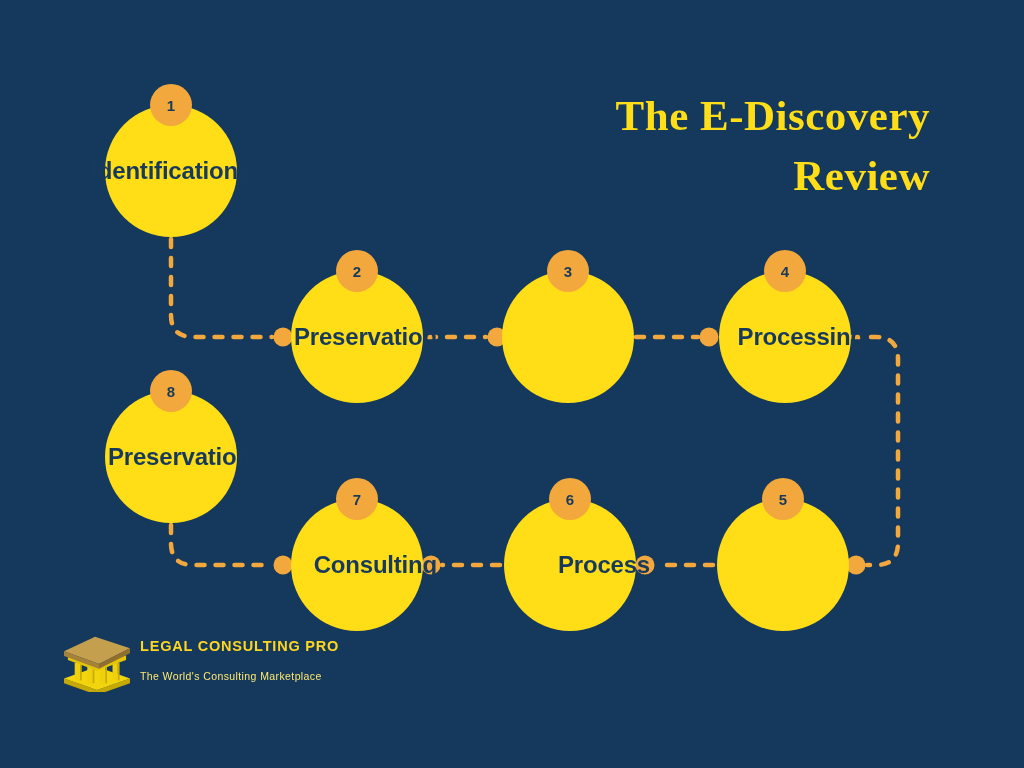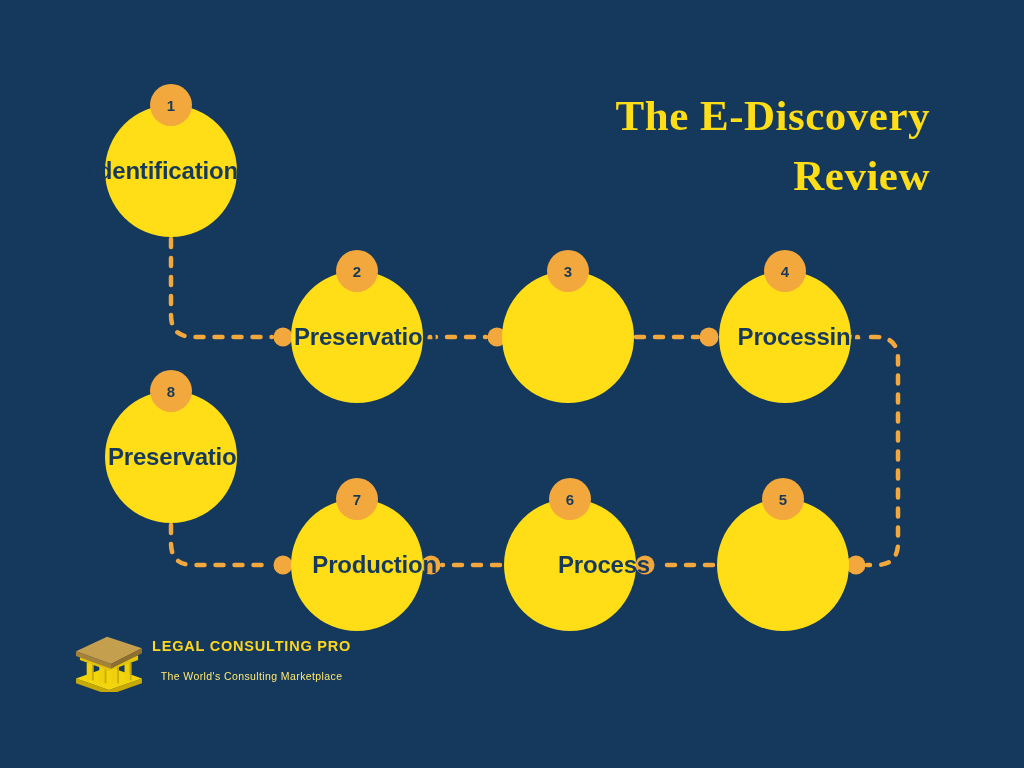--- a/index.html
+++ b/index.html
@@ -87,26 +87,25 @@
   .step-1 { left: 105px; top: 105px; }
   .step-2 { left: 291px; top: 271px; }
   .step-3 { left: 502px; top: 271px; }
   .step-4 { left: 719px; top: 271px; }
   .step-5 { left: 717px; top: 499px; }
   .step-6 { left: 504px; top: 499px; }
   .step-7 { left: 291px; top: 499px; }
   .step-8 { left: 105px; top: 391px; }
   .logo {
     position: absolute;
-    left: 70px;
+    left: 58px;
     top: 628px;
     display: flex;
     align-items: center;
     z-index: 2;
-    text-align: center;
   }
   .logo-icon {
     width: 78px;
     height: 64px;
     flex: 0 0 auto;
   }
   .logo-text {
     margin-left: 4px;
   }
   .brand-name {
@@ -175,21 +174,21 @@
   </div>
   <div class="step step-5">
     <span class="badge">5</span>
   </div>
   <div class="step step-6">
     <span class="badge">6</span>
     <span class="label">Process</span>
   </div>
   <div class="step step-7">
     <span class="badge">7</span>
-    <span class="label">Production</span>
+    <span class="label">Consulting</span>
   </div>
   <div class="step step-8">
     <span class="badge">8</span>
     <span class="label">Preservation</span>
   </div>
 
   <div class="logo">
     <svg class="logo-icon" viewBox="0 0 80 66" aria-hidden="true">
 
       <polygon points="6,52 40,64 74,52 74,57 40,69 6,57" fill="#C7A905"></polygon>

